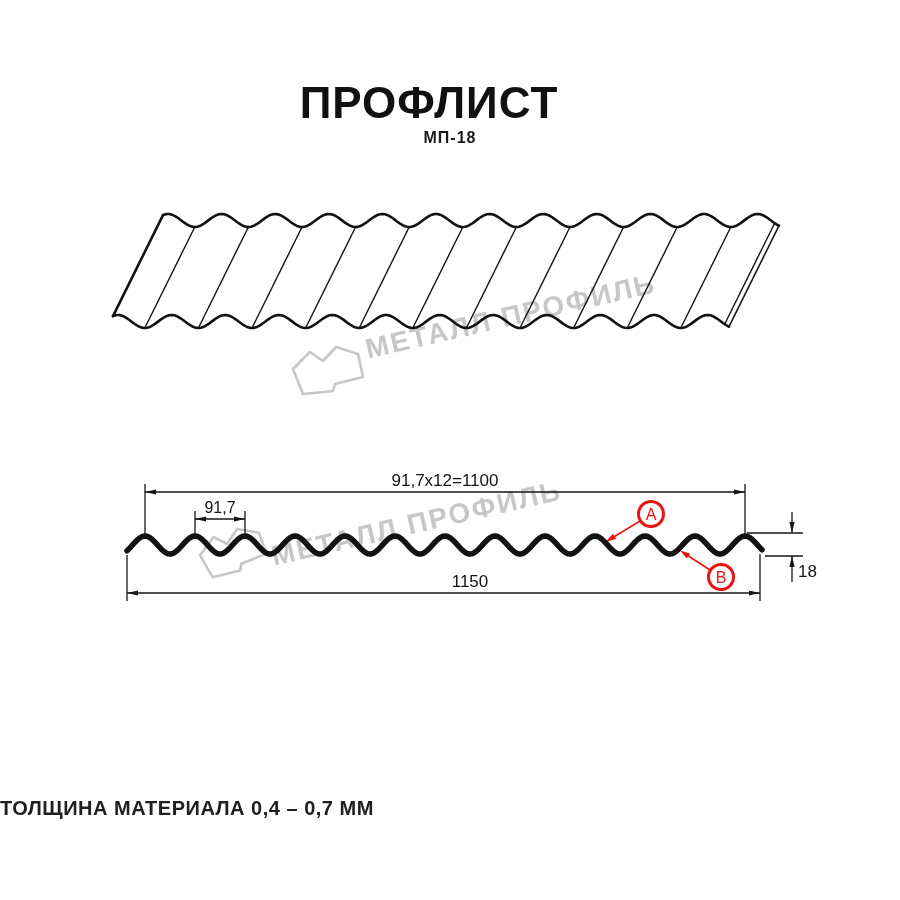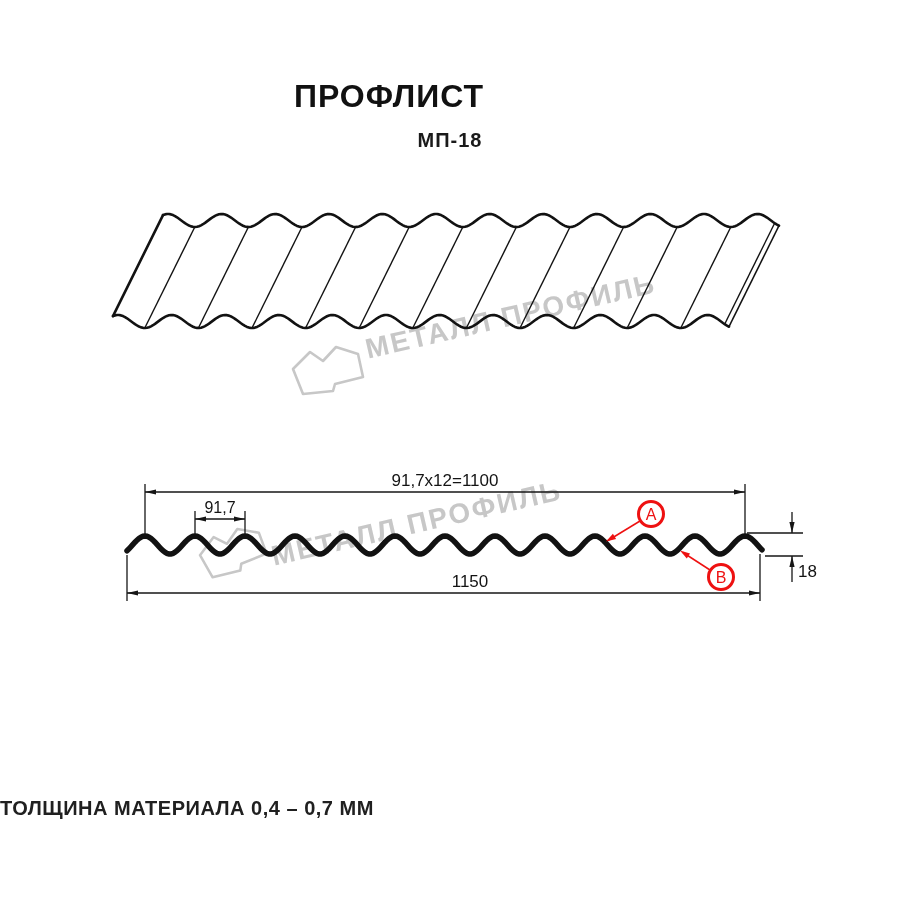--- a/index.html
+++ b/index.html
@@ -1,21 +1,21 @@
 <!DOCTYPE html>
 <html><head>
 <meta charset="utf-8">
 <style>
   html,body{margin:0;padding:0;background:#ffffff;}
   .page{position:relative;width:900px;height:900px;background:#ffffff;overflow:hidden;
         font-family:"Liberation Sans",sans-serif;}
   .title{position:absolute;left:0;top:78px;width:778px;text-align:center;
-         font-size:32px;font-weight:800;letter-spacing:1px;color:#111;margin:0;}
+         font-size:44px;font-weight:800;letter-spacing:1px;color:#111;margin:0;padding-left:40px;}
   .subtitle{position:absolute;left:0;top:129px;width:900px;text-align:center;
-         font-size:20px;font-weight:700;letter-spacing:1px;color:#1a1a1a;}
+         font-size:16px;font-weight:700;letter-spacing:1px;color:#1a1a1a;}
   .footer{position:absolute;left:0;top:797px;width:900px;
          font-size:20px;font-weight:700;letter-spacing:0.5px;color:#202020;}
   .wm-text{position:absolute;z-index:1;white-space:nowrap;font-weight:700;
          font-size:28px;letter-spacing:2px;color:#c7c7c7;
          transform:rotate(-13deg);transform-origin:0 50%;}
   .wm-logo{position:absolute;z-index:1;}
   #drawing{position:absolute;left:0;top:0;z-index:2;}
   .edge{stroke:#121212;stroke-width:2.6;fill:none;stroke-linecap:round;stroke-linejoin:round;}
   .edge2{stroke:#121212;stroke-width:1.5;fill:none;}
   .thin{stroke:#121212;stroke-width:1.4;fill:none;}

